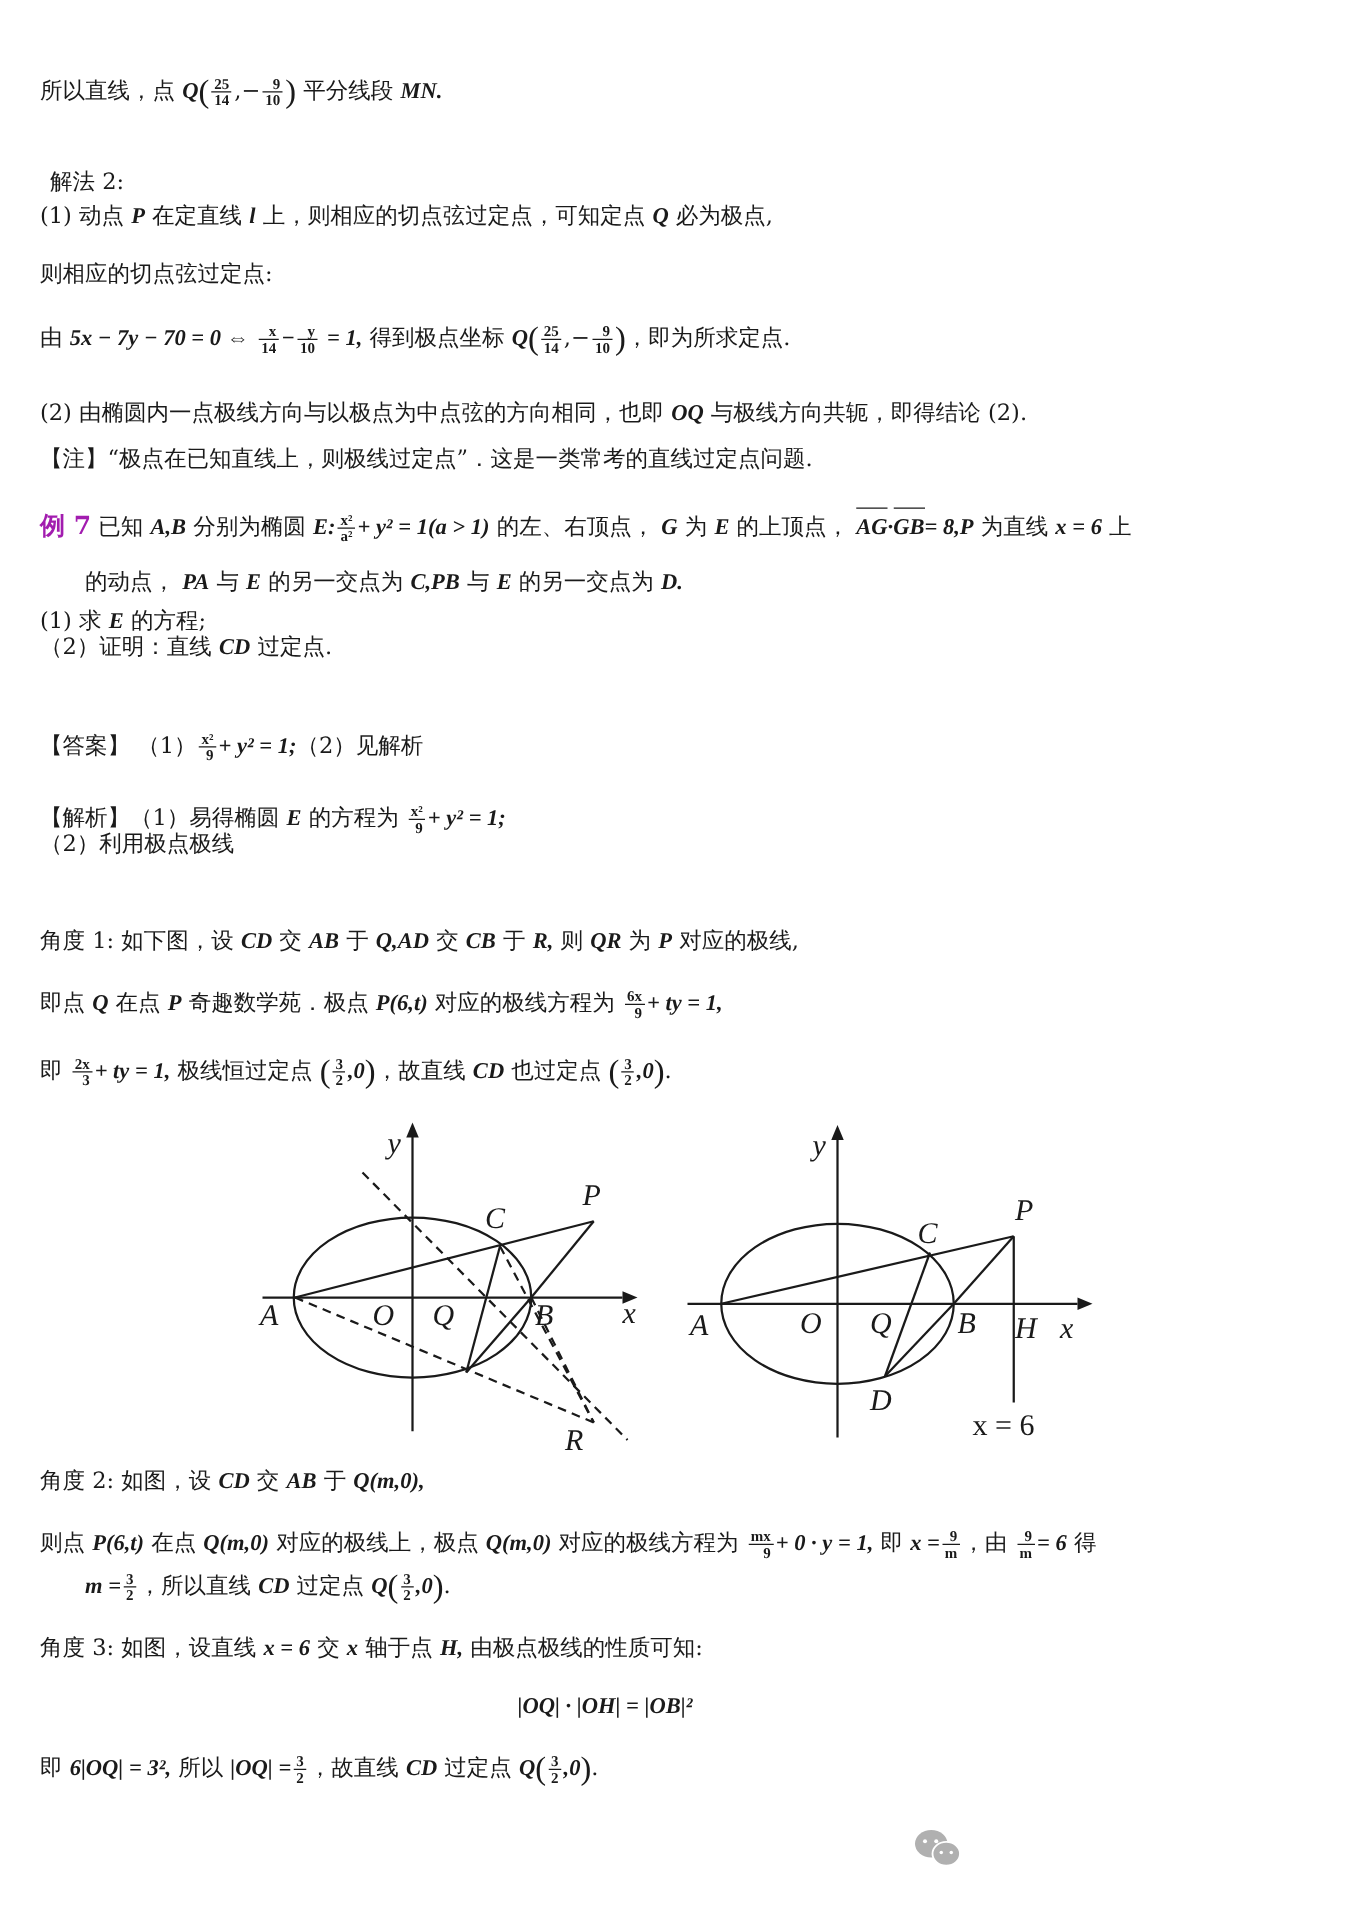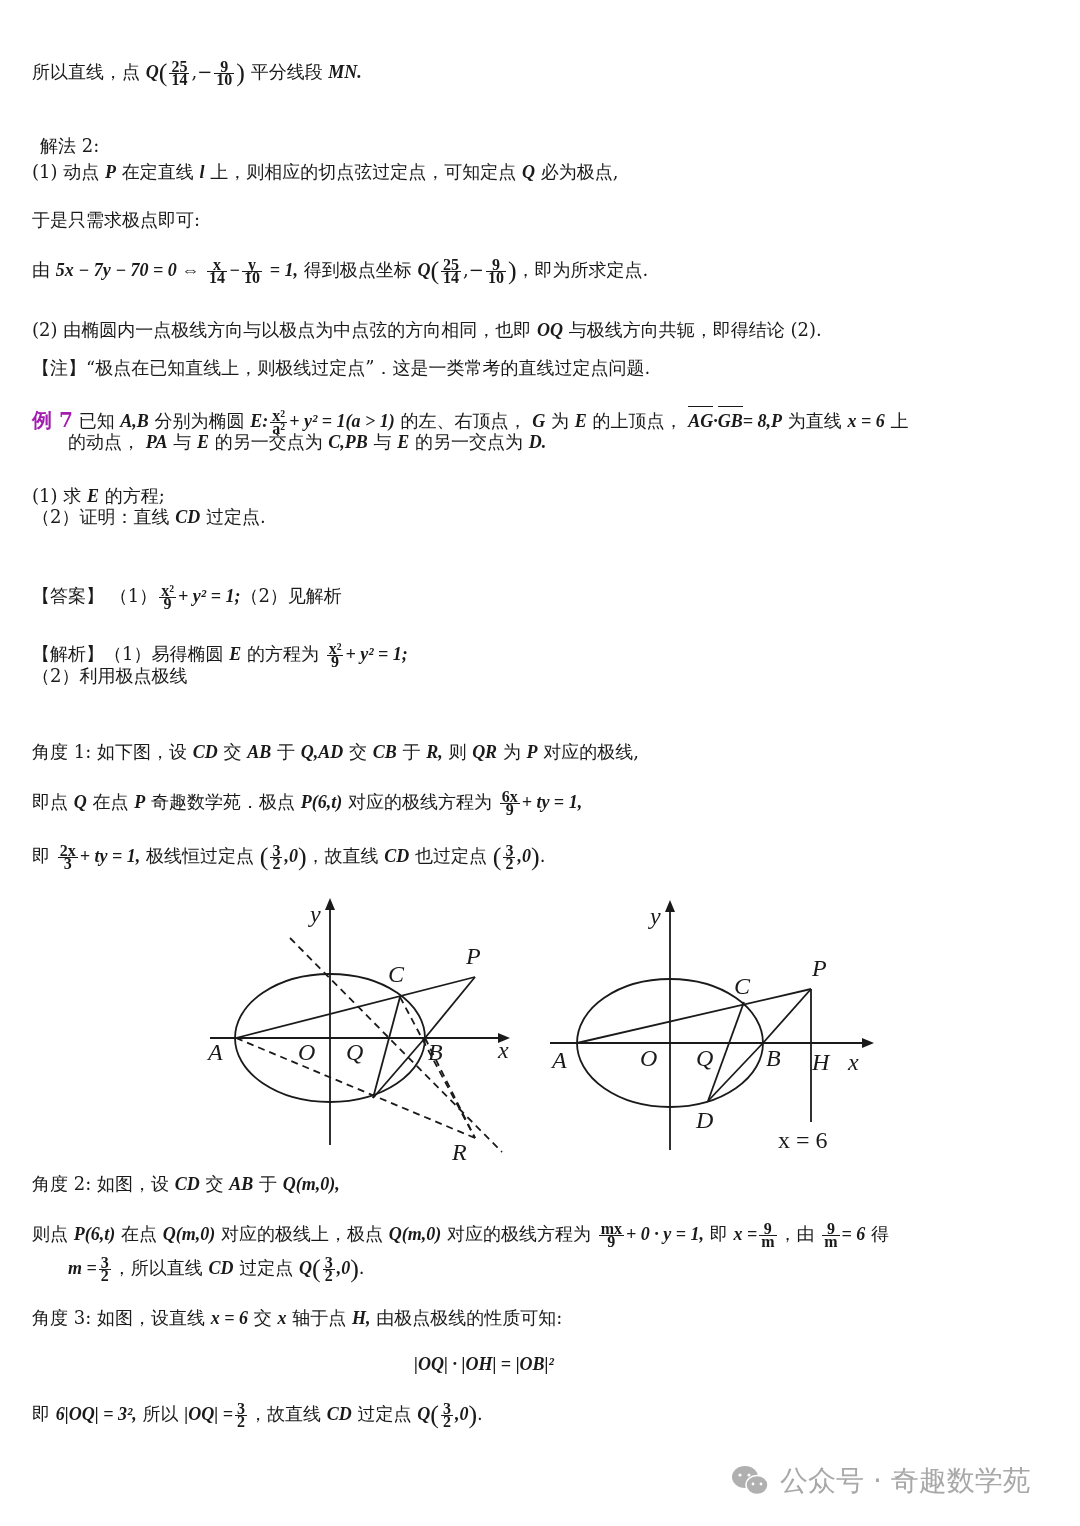--- a/index.html
+++ b/index.html
@@ -1,21 +1,21 @@
 <!DOCTYPE html>
 <html><head>
 <meta charset="utf-8">
 <style>
   html, body { margin: 0; padding: 0; background: #ffffff; }
   body { width: 1080px; height: 1526px; position: relative; overflow: hidden;
          font-family: "DejaVu Serif", "Liberation Serif", serif; color: #1a1a1a; font-size: 18px; }
   .line { position: absolute; left: 32px; white-space: nowrap; line-height: 28px; }
   .m { font-family: "Liberation Serif", "DejaVu Serif", serif; font-style: italic; font-weight: bold; }
   .b { font-weight: normal; }
-  .frac { display: inline-block; vertical-align: middle; text-align: center; font-size: 16px; line-height: 12px; margin: 0 2px; font-family: "Liberation Serif", serif; font-weight: bold; }
+  .frac { display: inline-block; vertical-align: middle; text-align: right; font-size: 12px; line-height: 12px; margin: 0 2px; font-family: "Liberation Serif", serif; font-weight: bold; }
   .frac > span { display: block; padding: 0 2px; }
   .frac > span.num { border-bottom: 1px solid #1a1a1a; }
   .paren { font-size: 26px; font-family: "Liberation Serif", serif; vertical-align: middle; }
   .red { color: #a21caf; font-weight: bold; font-size: 20px; }
   .indent { left: 68px; }
   .center { position: absolute; width: 968px; left: 0; text-align: center; line-height: 28px; }
   .watermark { position: absolute; left: 730px; top: 1462px; color: #a8a8a8; font-size: 28px;
                font-family: "DejaVu Sans", sans-serif; display: flex; align-items: center; gap: 10px; }
   .fig { position: absolute; }
   .vec { display: inline-block; position: relative; }
@@ -36,21 +36,21 @@
 <div class="line" style="top:158px">
   <span>(1) 动点</span>
   <span class="m">P</span>
   <span>在定直线</span>
   <span class="m">l</span>
   <span>上，则相应的切点弦过定点，可知定点</span>
   <span class="m">Q</span>
   <span>必为极点,</span>
 </div>
 
-<div class="line" style="top:206px">于是只需求极点即可:</div>
+<div class="line" style="top:206px">则相应的切点弦过定点:</div>
 
 <div class="line" style="top:256px">
   <span>由</span>
   <span class="m">5x − 7y − 70 = 0 ⇔</span>
   <span class="frac"><span class="num">x</span><span>14</span></span><span class="m">−</span><span class="frac"><span class="num">y</span><span>10</span></span>
   <span class="m">= 1,</span>
   <span>得到极点坐标</span>
   <span class="m">Q</span><span class="paren">(</span><span class="frac"><span class="num">25</span><span>14</span></span>,−<span class="frac"><span class="num">9</span><span>10</span></span><span class="paren">)</span><span>，即为所求定点.</span>
 </div>
 
@@ -71,21 +71,21 @@
   <span>的左、右顶点，</span>
   <span class="m">G</span>
   <span>为</span>
   <span class="m">E</span>
   <span>的上顶点，</span>
   <span class="m vec">AG</span><span class="m">·</span><span class="m vec">GB</span><span class="m">= 8,P</span>
   <span>为直线</span>
   <span class="m">x = 6</span>
   <span>上</span>
 </div>
-<div class="line indent" style="top:428px">
+<div class="line indent" style="top:451px">
   <span>的动点，</span>
   <span class="m">PA</span>
   <span>与</span>
   <span class="m">E</span>
   <span>的另一交点为</span>
   <span class="m">C,PB</span>
   <span>与</span>
   <span class="m">E</span>
   <span>的另一交点为</span>
   <span class="m">D.</span>
@@ -270,14 +270,13 @@
 
 <div class="watermark">
   <svg width="40" height="34" viewBox="0 0 40 34">
     <ellipse cx="15" cy="13" rx="13" ry="11" fill="#b0b0b0"></ellipse>
     <ellipse cx="27" cy="21" rx="11" ry="9.5" fill="#b0b0b0" stroke="#fff" stroke-width="1.5"></ellipse>
     <circle cx="10" cy="11" r="1.6" fill="#fff"></circle>
       <circle cx="19" cy="11" r="1.6" fill="#fff"></circle>
     <circle cx="23" cy="20" r="1.4" fill="#fff"></circle>
       <circle cx="31" cy="20" r="1.4" fill="#fff"></circle>
   </svg>
-  <span>公众号 · 奇趣数学苑</span>
 </div>
 
 </body></html>

